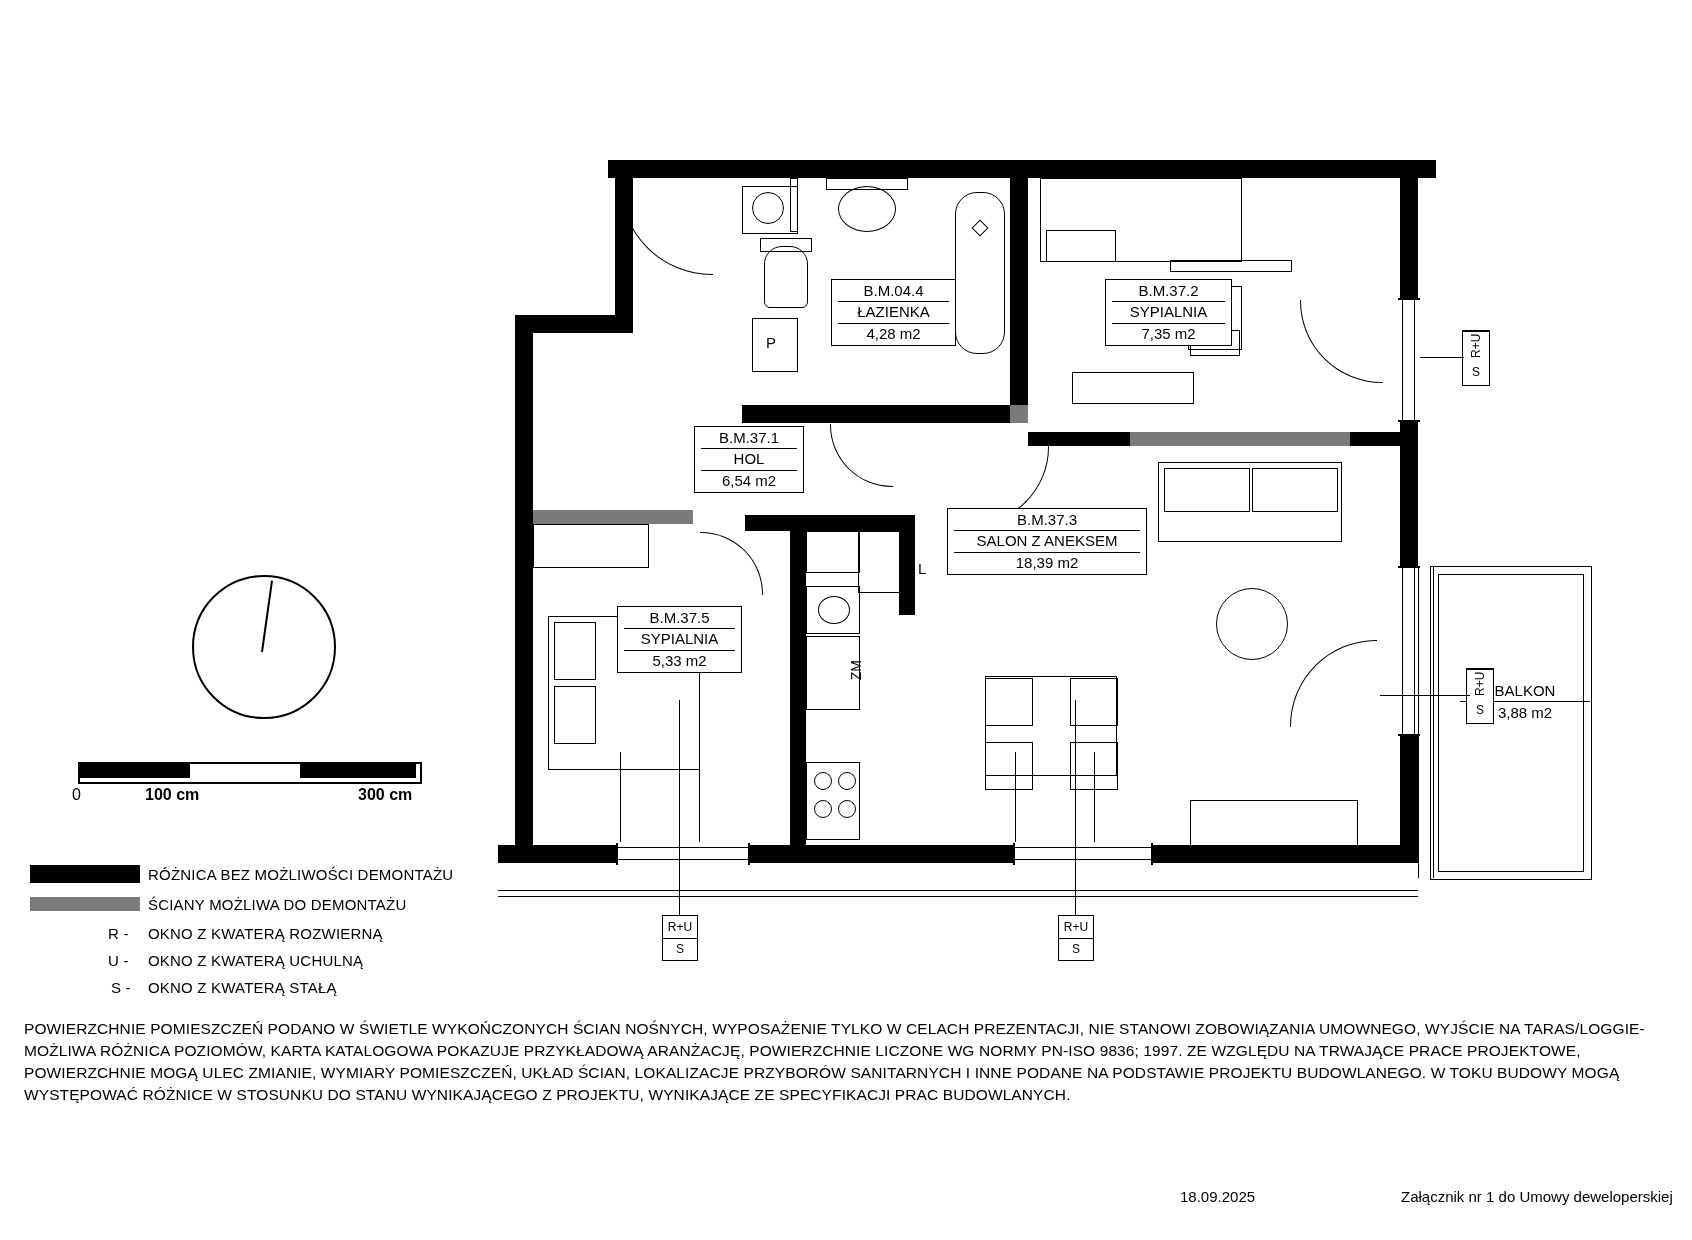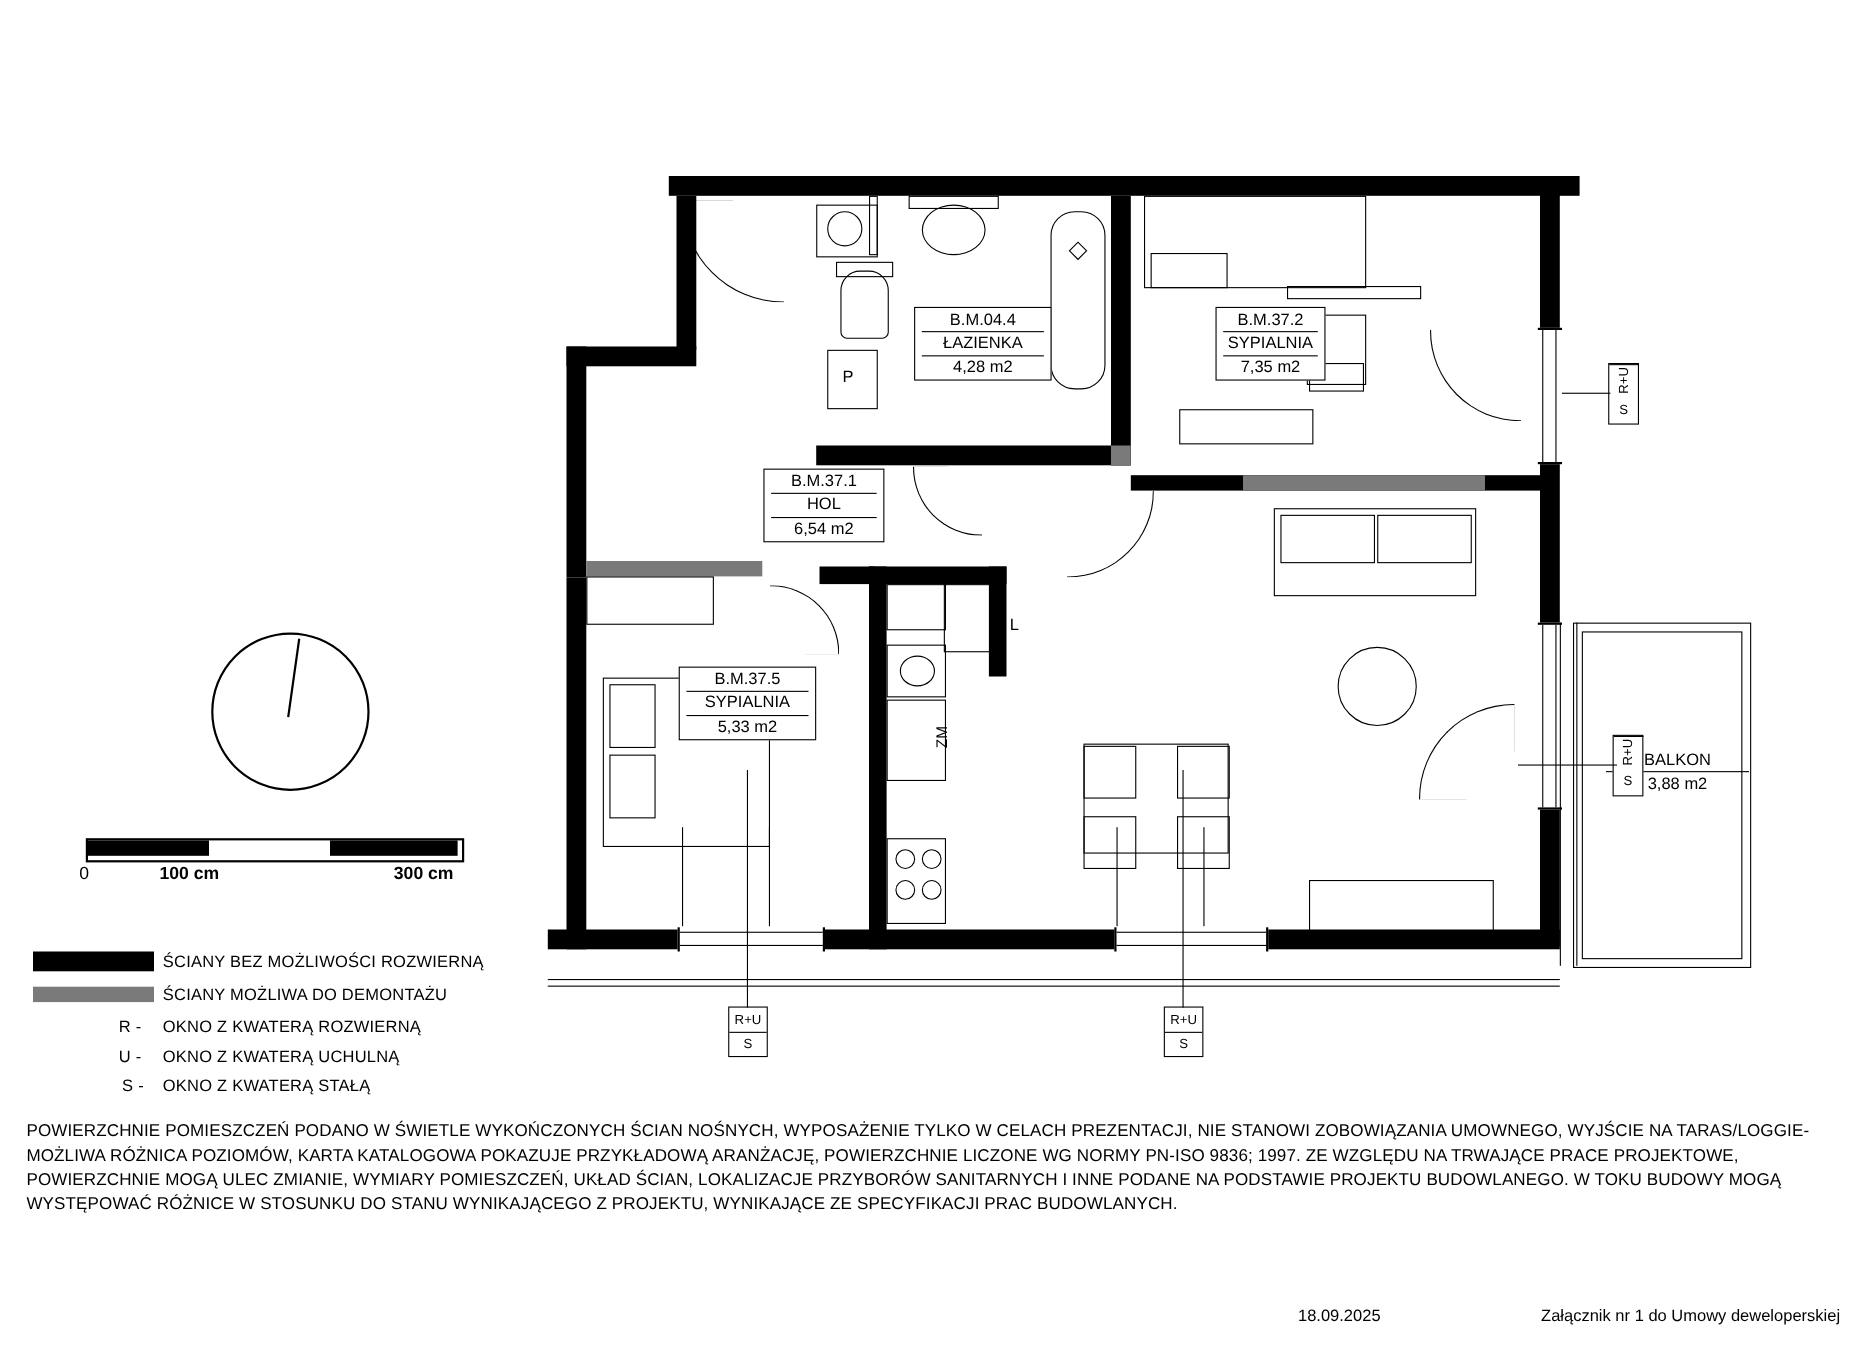--- a/index.html
+++ b/index.html
@@ -136,32 +136,37 @@
   <div class="abs" style="left:1300px;top:300px;width:82px;height:82px;border-left:1px solid #000;border-bottom:1px solid #000;border-radius:0 0 0 82px;"></div>
   <div class="abs" style="left:620px;top:752px;width:78px;height:90px;border-left:1px solid #000;border-right:1px solid #000;"></div>
   <div class="abs" style="left:1015px;top:752px;width:78px;height:90px;border-left:1px solid #000;border-right:1px solid #000;"></div>
 
   <div class="room-label" style="left:831px;top:268px;width:125px;">
     <div>B.M.04.4</div>
     <div class="ln">ŁAZIENKA</div>
     <div class="ln">4,28 m2</div>
   </div>
 
-  <div class="room-label" style="left:1105px;top:268px;width:100px;">
+  <div class="room-label" style="left:1105px;top:268px;width:127px;">
     <div>B.M.37.2</div>
     <div class="ln">SYPIALNIA</div>
     <div class="ln">7,35 m2</div>
   </div>
 
   <div class="room-label" style="left:694px;top:415px;width:110px;">
     <div>B.M.37.1</div>
     <div class="ln">HOL</div>
     <div class="ln">6,54 m2</div>
   </div>
 
+  <div class="room-label" style="left:947px;top:497px;width:200px;">
+    <div>B.M.37.3</div>
+    <div class="ln">SALON Z ANEKSEM</div>
+    <div class="ln">18,39 m2</div>
+  </div>
 
   <div class="room-label" style="left:617px;top:595px;width:125px;">
     <div>B.M.37.5</div>
     <div class="ln">SYPIALNIA</div>
     <div class="ln">5,33 m2</div>
   </div>
 
   <div class="abs" style="left:1460px;top:680px;width:130px;text-align:center;font-size:15px;line-height:1.4;">
     <div style="border-bottom:1px solid #000;">BALKON</div>
     <div>3,88 m2</div>
@@ -197,21 +202,21 @@
 
 <div class="abs" style="left:78px;top:762px;width:340px;height:18px;border:2px solid #000;background:#fff;">
   <div class="abs blk" style="left:0;top:0;width:110px;height:14px;"></div>
   <div class="abs blk" style="left:220px;top:0;width:116px;height:14px;"></div>
 </div>
 <div class="abs scale-txt" style="left:72px;top:786px;">0</div>
 <div class="abs scale-txt" style="left:145px;top:786px;font-weight:bold;">100 cm</div>
 <div class="abs scale-txt" style="left:358px;top:786px;font-weight:bold;">300 cm</div>
 
 <div class="abs blk" style="left:30px;top:865px;width:110px;height:18px;"></div>
-<div class="abs legend-text" style="left:148px;top:866px;">ŚCIANY BEZ MOŻLIWOŚCI ROZWIERNĄ</div>
+<div class="abs legend-text" style="left:148px;top:866px;">RÓŻNICA BEZ MOŻLIWOŚCI DEMONTAŻU</div>
 
 <div class="abs gry" style="left:30px;top:897px;width:110px;height:14px;"></div>
 <div class="abs legend-text" style="left:148px;top:896px;">ŚCIANY MOŻLIWA DO DEMONTAŻU</div>
 
 <div class="abs legend-text" style="left:108px;top:925px;">R -</div>
 <div class="abs legend-text" style="left:148px;top:925px;">OKNO Z KWATERĄ ROZWIERNĄ</div>
 
 <div class="abs legend-text" style="left:108px;top:952px;">U -</div>
 <div class="abs legend-text" style="left:148px;top:952px;">OKNO Z KWATERĄ UCHULNĄ</div>
 

